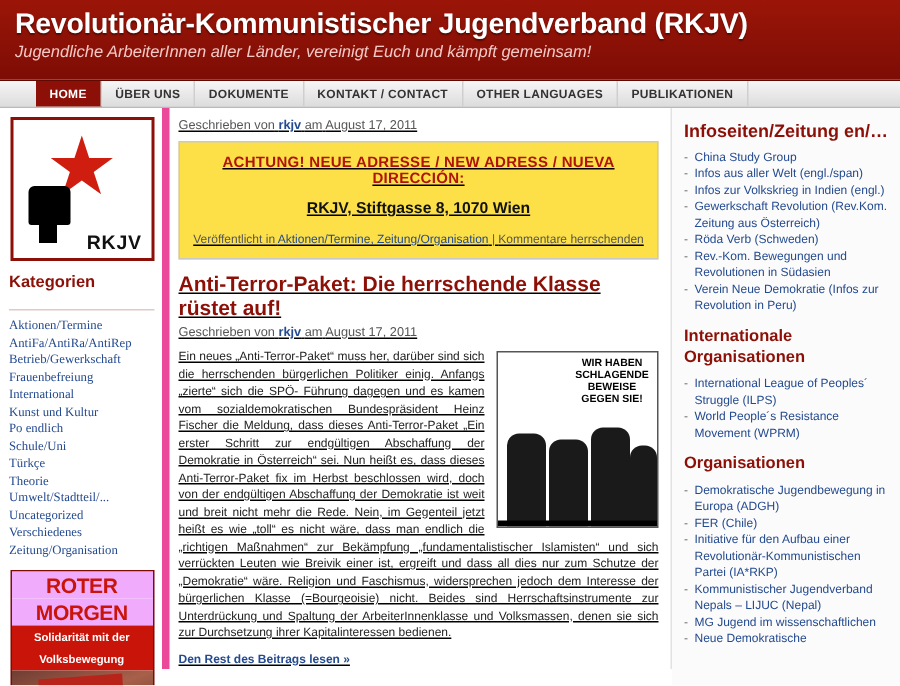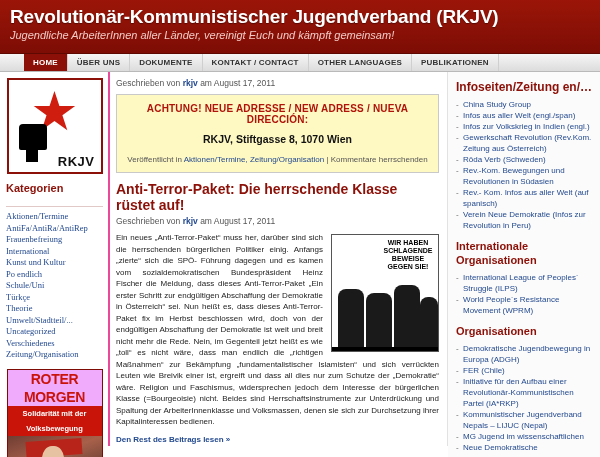--- a/index.html
+++ b/index.html
@@ -86,22 +86,23 @@
     padding: 6px 5px 0 6px;
     overflow: hidden;
     height: 385px;
   }
   .col-main {
     width: 340px;
     flex: 0 0 340px;
     padding: 6px 8px 0 6px;
     overflow: hidden;
     height: 374px;
-    border-left: 2px solid #ec4899;
+    border-left: 5px solid #ec4899;
     border-right: 1px solid #e2e2e2;
+    text-decoration: underline;
   }
   .col-right {
     width: 152px;
     flex: 0 0 152px;
     padding: 6px 6px 0 8px;
     overflow: hidden;
     height: 385px;
     background: #fbfbfb;
   }
 
@@ -221,21 +222,21 @@
   
   .post-meta {
     font-size: 8.5px;
     color: #555555;
     margin-bottom: 6px;
   }
   .post-meta a { color: #244a8f; font-weight: bold; text-decoration: none; }
 
   .notice-box {
     border: 1px solid #c9c9c9;
-    background: #fef9c3;
+    background: #fde047;
     padding: 8px 6px;
     text-align: center;
     margin-bottom: 8px;
   }
   .notice-line1 {
     color: #b01309;
     font-size: 10px;
     font-weight: bold;
     margin-bottom: 8px;
     letter-spacing: 0.2px;
@@ -377,20 +378,21 @@
             <span>★</span>
           </div>
         <div class="logo-fist"></div>
         <div class="logo-text">RKJV</div>
       </div>
 
       <div class="side-heading">Kategorien</div>
       <ul class="side-list">
         <li>Aktionen/Termine</li>
         <li>AntiFa/AntiRa/AntiRep</li>
+        <li>Betrieb/Gewerkschaft</li>
         <li>Frauenbefreiung</li>
         <li>International</li>
         <li>Kunst und Kultur</li>
         <li>Po endlich</li>
         <li>Schule/Uni</li>
         <li>Türkçe</li>
         <li>Theorie</li>
         <li>Umwelt/Stadtteil/...</li>
         <li>Uncategorized</li>
         <li>Verschiedenes</li>
@@ -466,21 +468,20 @@
 
     <div class="col-right">
       <div class="right-heading">Infoseiten/Zeitung en/…</div>
       <ul class="right-list">
         <li>China Study Group</li>
         <li>Infos aus aller Welt (engl./span)</li>
         <li>Infos zur Volkskrieg in Indien (engl.)</li>
         <li>Gewerkschaft Revolution (Rev.Kom. Zeitung aus Österreich)</li>
         <li>Röda Verb (Schweden)</li>
         <li>Rev.-Kom. Bewegungen und Revolutionen in Südasien</li>
-        <li>Rev.- Kom. Infos aus aller Welt (auf spanisch)</li>
         <li>Verein Neue Demokratie (Infos zur Revolution in Peru)</li>
       </ul>
 
       <div class="right-heading sub">Internationale Organisationen</div>
       <ul class="right-list">
         <li>International League of Peoples´ Struggle (ILPS)</li>
         <li>World People´s Resistance Movement (WPRM)</li>
       </ul>
 
       <div class="right-heading sub">Organisationen</div>

